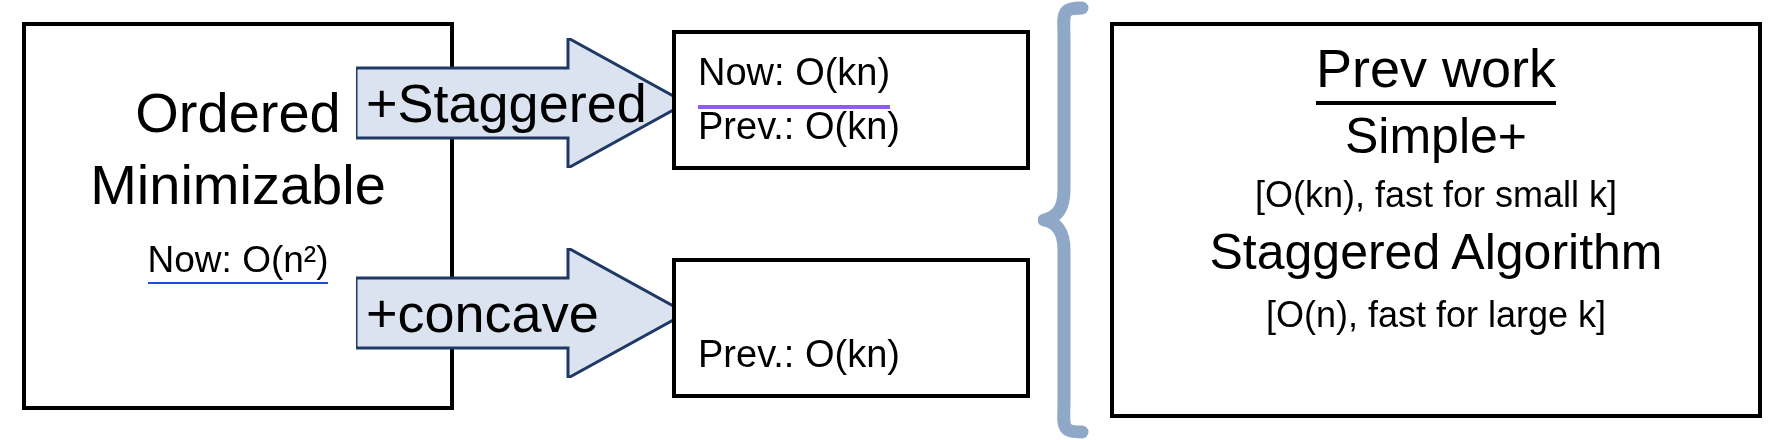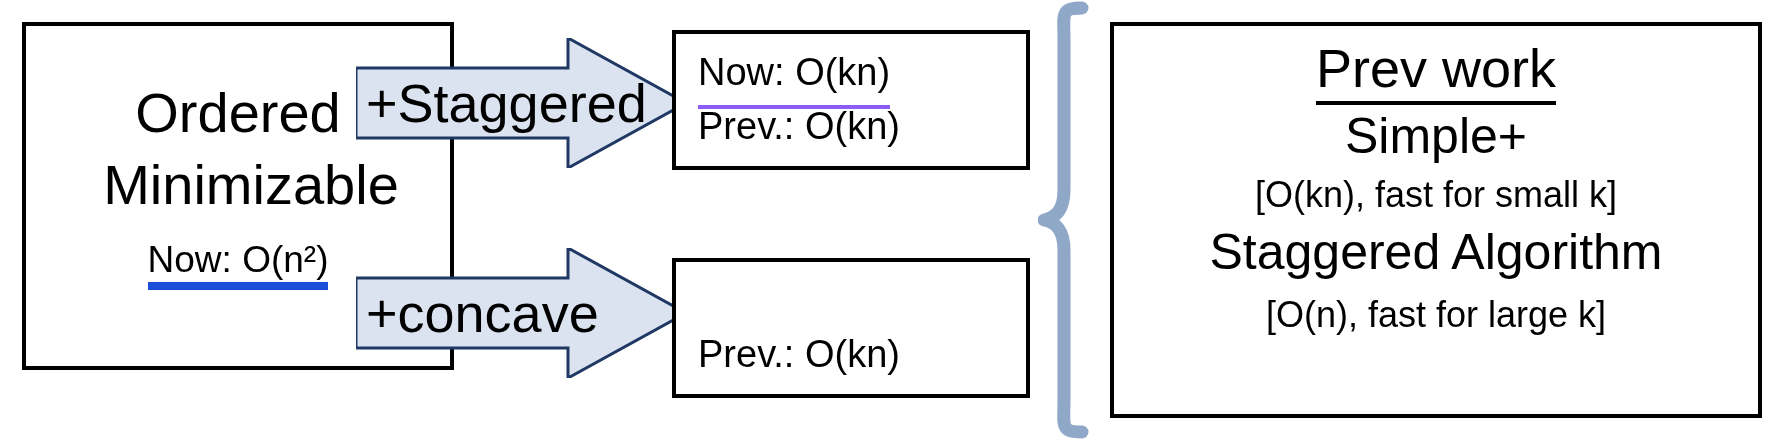--- a/index.html
+++ b/index.html
@@ -24,21 +24,21 @@
   .box {
     position: absolute;
     background: #ffffff;
     border: 4px solid #000000;
     box-sizing: border-box;
   }
   #left-box {
     left: 22px;
     top: 22px;
     width: 432px;
-    height: 348px;
+    height: 388px;
     padding-left: 45px;
   }
   .left-line1 {
     position: absolute;
     left: 0;
     top: 56px;
     width: 100%;
     text-align: center;
     font-size: 56px;
     line-height: 62px;
@@ -46,34 +46,33 @@
   }
   .left-line2 {
     position: absolute;
     left: 0;
     top: 128px;
     width: 100%;
     text-align: center;
     font-size: 56px;
     line-height: 62px;
     white-space: nowrap;
-    margin-left: 13px;
   }
   .left-now {
     position: absolute;
     left: 0;
     top: 212px;
     width: 100%;
     text-align: center;
     font-size: 37px;
     line-height: 44px;
     white-space: nowrap;
   }
   .left-now span.u {
-    border-bottom: 8px solid #1d4ed8;
+    border-bottom: 2px solid #1d4ed8;
     padding-bottom: 2px;
   }
   .left-prev {
     position: absolute;
     left: 0;
     top: 264px;
     width: 100%;
     text-align: center;
     font-size: 37px;
     line-height: 44px;

